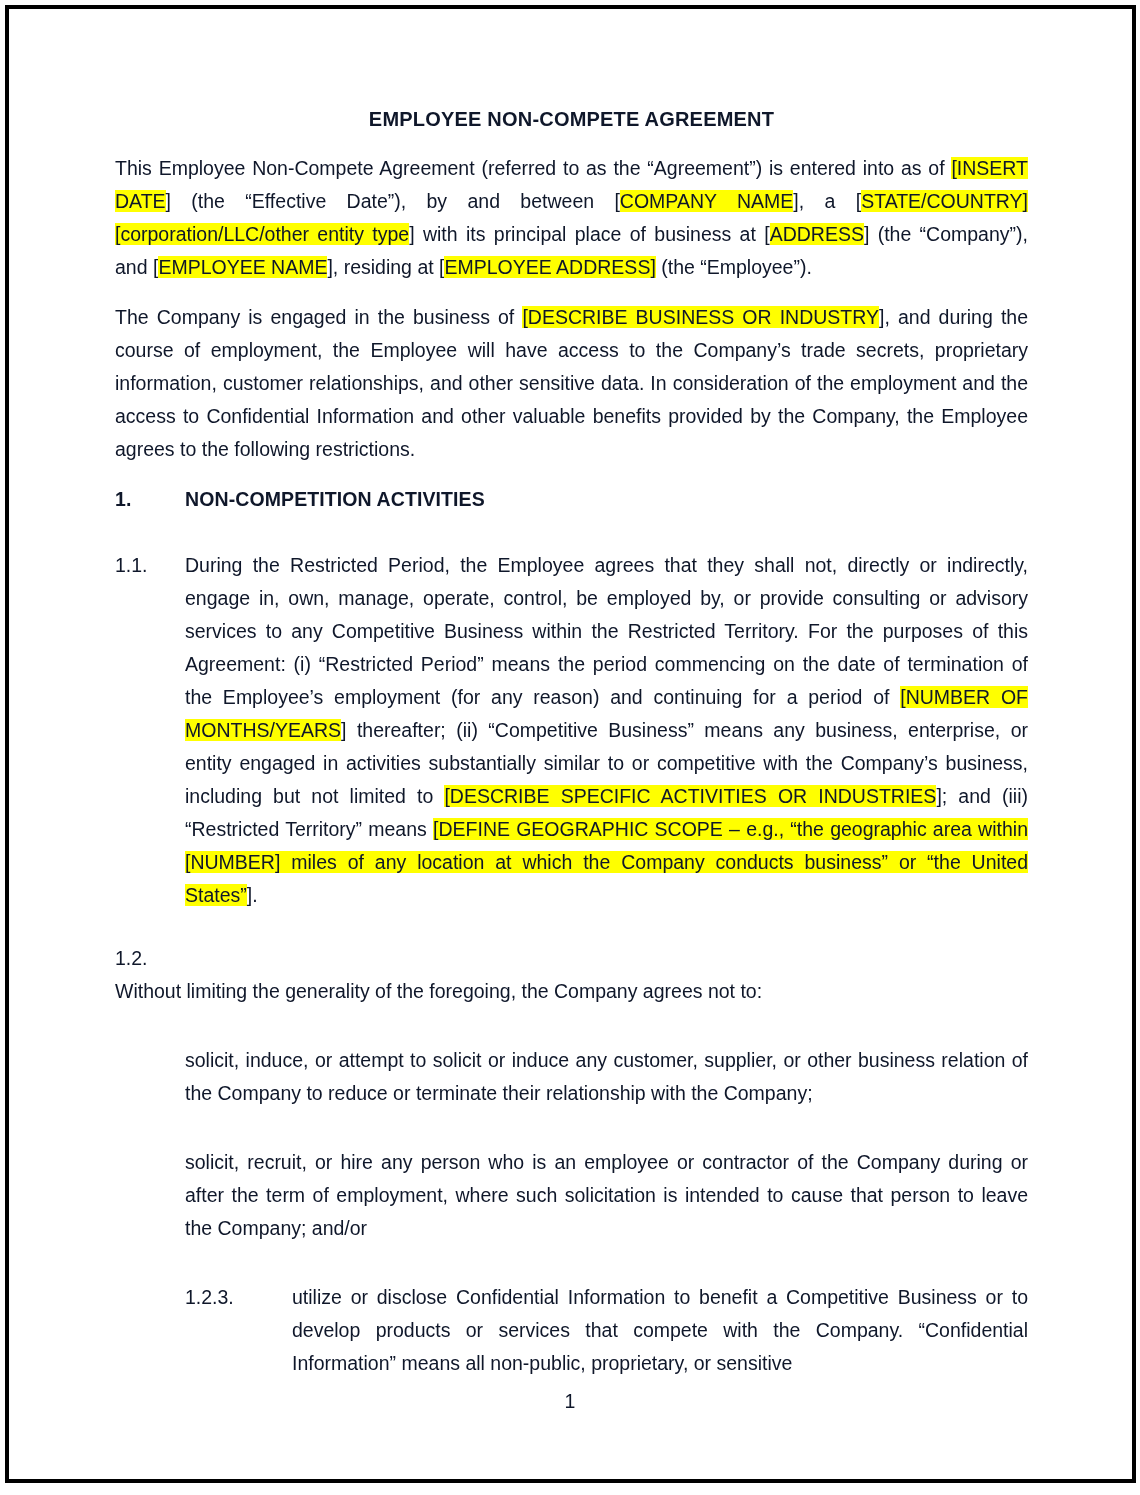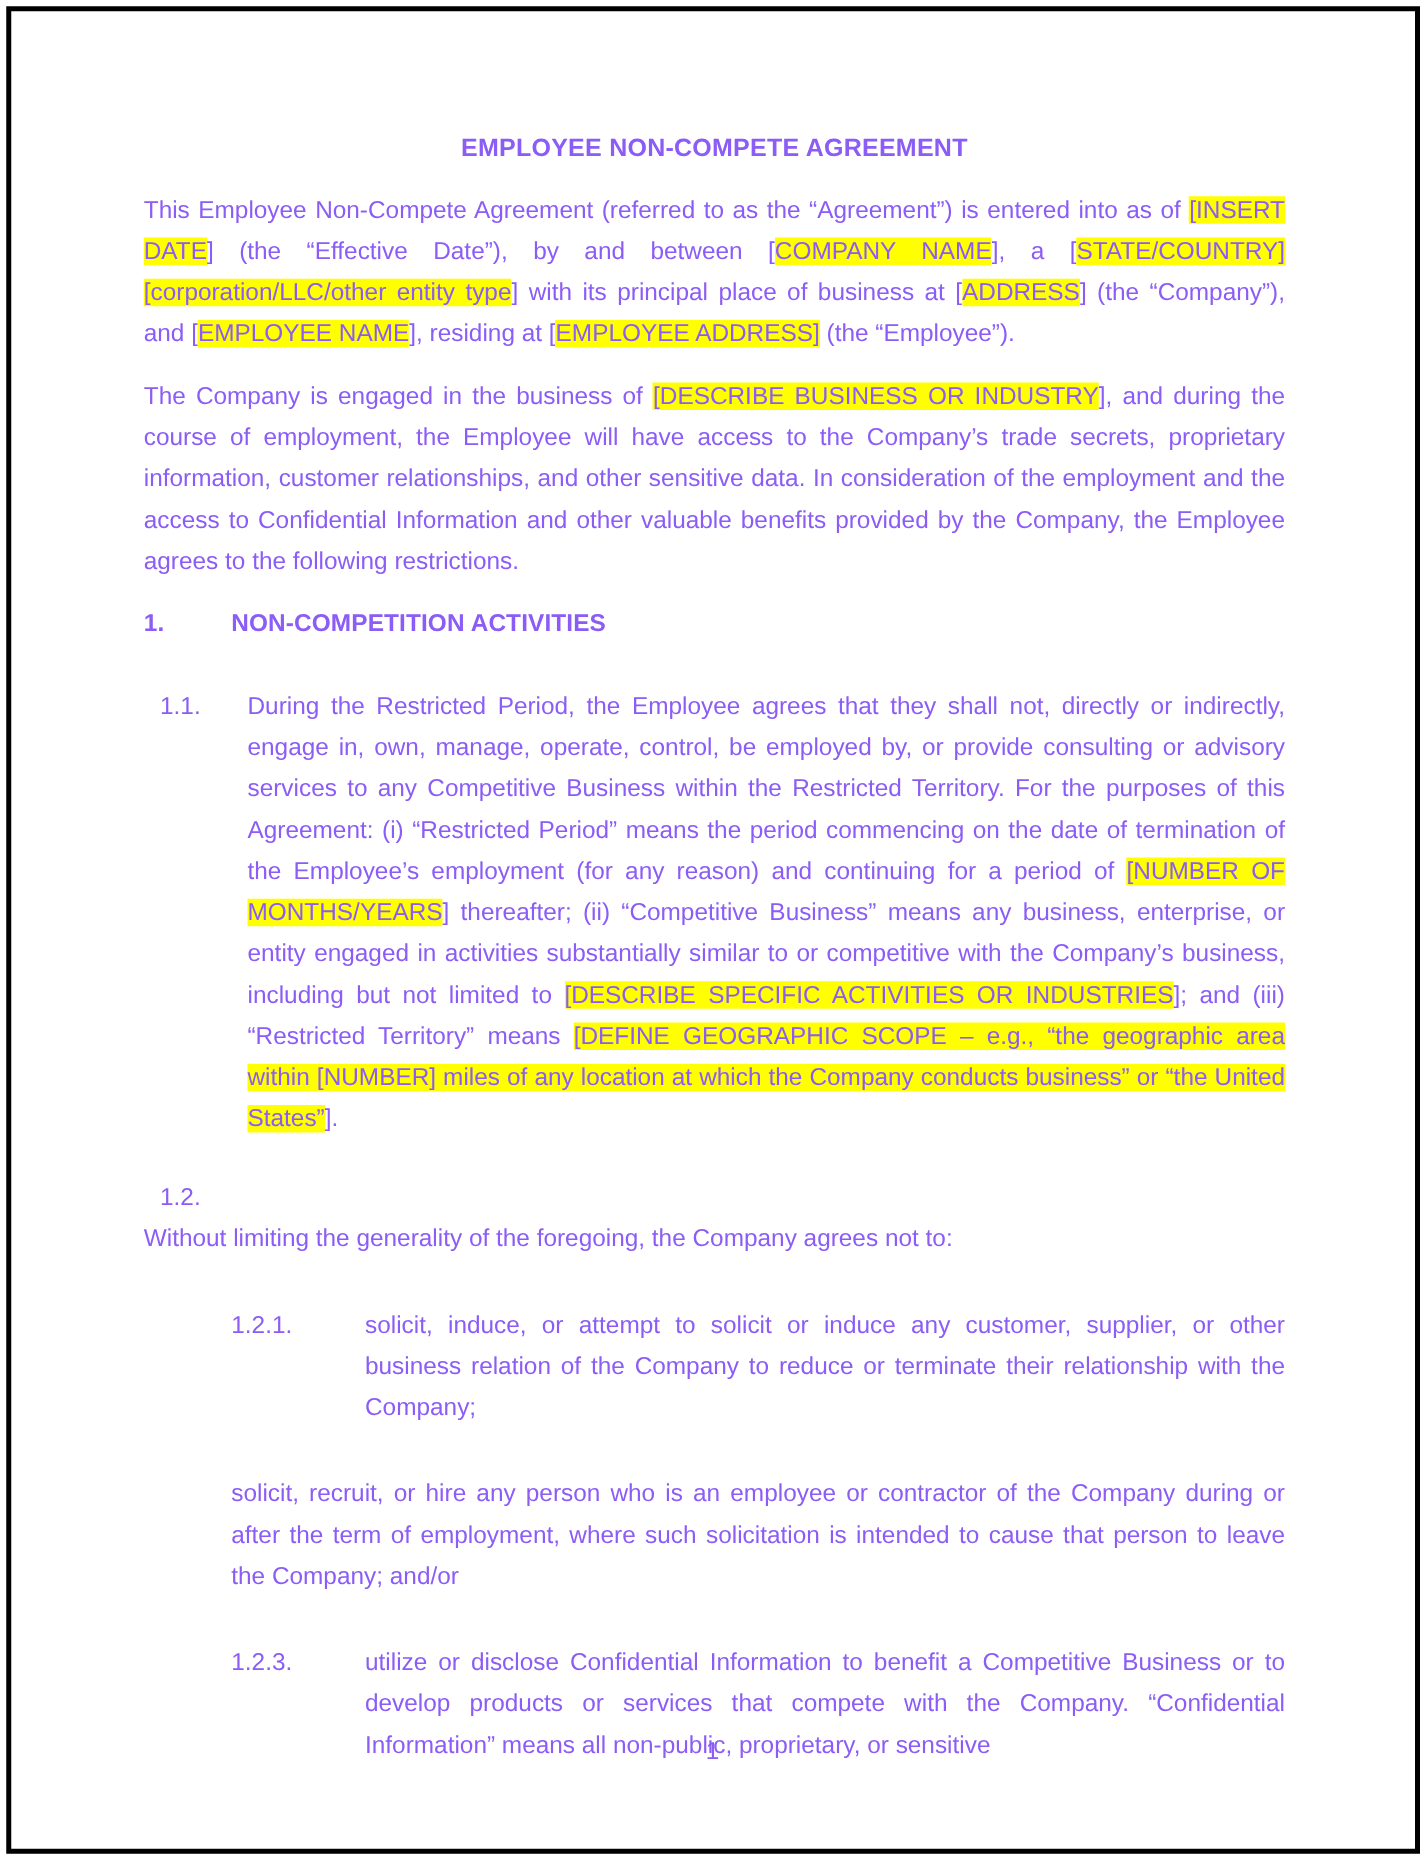--- a/index.html
+++ b/index.html
@@ -1,21 +1,21 @@
 <!DOCTYPE html>
 <html><head>
 <meta charset="utf-8">
 <style>
   html, body { margin: 0; padding: 0; background: #ffffff; }
   .page {
     position: relative;
     width: 1140px;
     height: 1495px;
     background: #ffffff;
-    color: #8b5cf6;
+    color: #0f172a;
     font-family: "Liberation Sans", "DejaVu Sans", sans-serif;
     font-size: 19.5px;
     line-height: 33px;
     overflow: hidden;
   }
   .frame {
     position: absolute;
     left: 5px; top: 5px; right: 4px; bottom: 12px;
     border: 4px solid #000000;
     pointer-events: none;
@@ -40,21 +40,21 @@
   }
   .sec-heading {
     display: flex;
     font-weight: bold;
     margin: 16px 0 33px 0;
     letter-spacing: 0.1px;
   }
   .sec-heading .num { width: 70px; flex: none; }
   .item { display: flex; margin: 0 0 30px 0; }
   .item .num { flex: none; }
-  .item.l1 .num { width: 70px; margin-left: 13px; }
+  .item.l1 .num { width: 70px; }
   .item.l2 { padding-left: 70px; }
   .item.l2 .num { width: 107px; }
   .item .body { flex: 1; text-align: justify; }
   .item.sub { margin-bottom: 36px; }
   .hl { background: #ffff00; }
   .b { font-weight: normal; }
   .page-num {
     position: absolute;
     top: 1385px;
     left: 0;
@@ -79,21 +79,20 @@
         </div>
         <div class="item l1">
           <span class="num">1.1.</span>
           <div class="body"><span>During the Restricted Period, the Employee agrees that they shall not, directly or indirectly, engage in, own, manage, operate, control, be employed by, or provide consulting or advisory services to any Competitive Business within the Restricted Territory. For the purposes of this Agreement: (i) </span><span class="b">“Restricted Period”</span><span> means the period commencing on the date of termination of the Employee’s employment (for any reason) and continuing for a period of </span><span class="hl">[NUMBER OF MONTHS/YEARS</span><span>] thereafter; (ii) </span><span class="b">“Competitive Business”</span><span> means any business, enterprise, or entity engaged in activities substantially similar to or competitive with the Company’s business, including but not limited to </span><span class="hl">[DESCRIBE SPECIFIC ACTIVITIES OR INDUSTRIES</span><span>]; and (iii) </span><span class="b">“Restricted Territory”</span><span> means </span><span class="hl">[DEFINE GEOGRAPHIC SCOPE – e.g., “the geographic area within [NUMBER] miles of any location at which the Company conducts business” or “the United States”</span><span>].</span></div>
         </div>
         <div class="item l1" style="margin-bottom: 36px; flex-direction: column;">
           <span class="num">1.2.</span>
           <div class="body"><span>Without limiting the generality of the foregoing, the Company agrees not to:</span></div>
         </div>
         <div class="item l2 sub">
-          <span class="num">1.2.1.</span>
           <div class="body"><span>solicit, induce, or attempt to solicit or induce any customer, supplier, or other business relation of the Company to reduce or terminate their relationship with the Company;</span></div>
         </div>
         <div class="item l2 sub">
           <div class="body"><span>solicit, recruit, or hire any person who is an employee or contractor of the Company during or after the term of employment, where such solicitation is intended to cause that person to leave the Company; and/or</span></div>
         </div>
         <div class="item l2 sub">
           <span class="num">1.2.3.</span>
           <div class="body"><span>utilize or disclose Confidential Information to benefit a Competitive Business or to develop products or services that compete with the Company. </span><span class="b">“Confidential Information”</span><span> means all non-public, proprietary, or sensitive</span></div>
         </div>
       </div>

